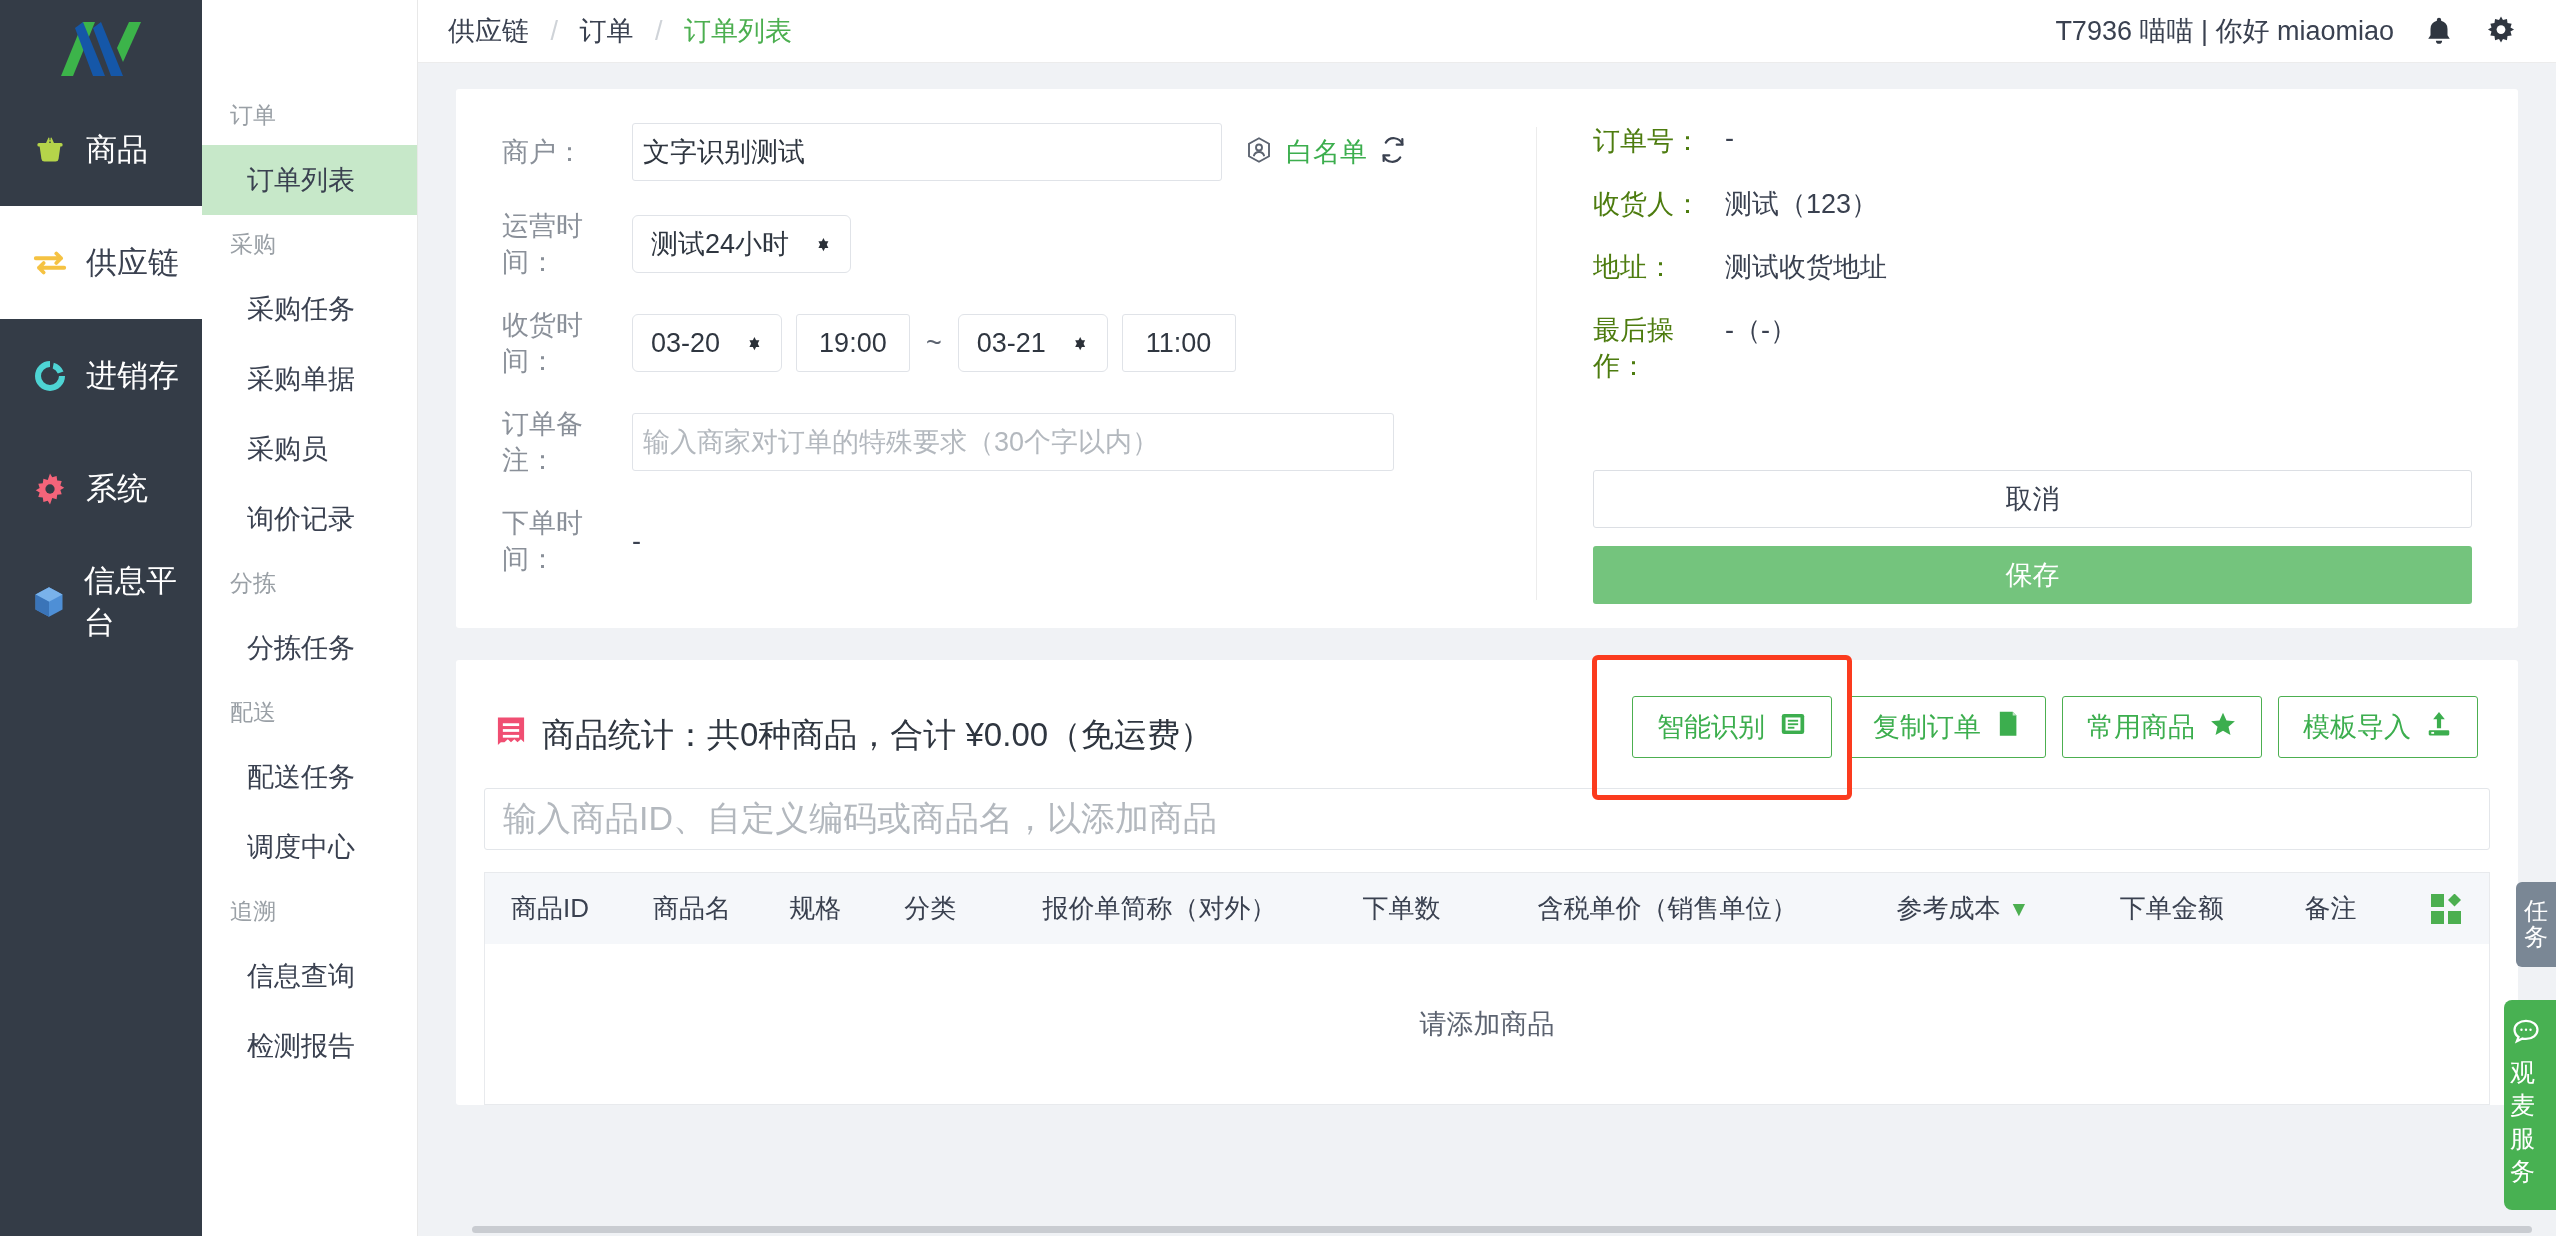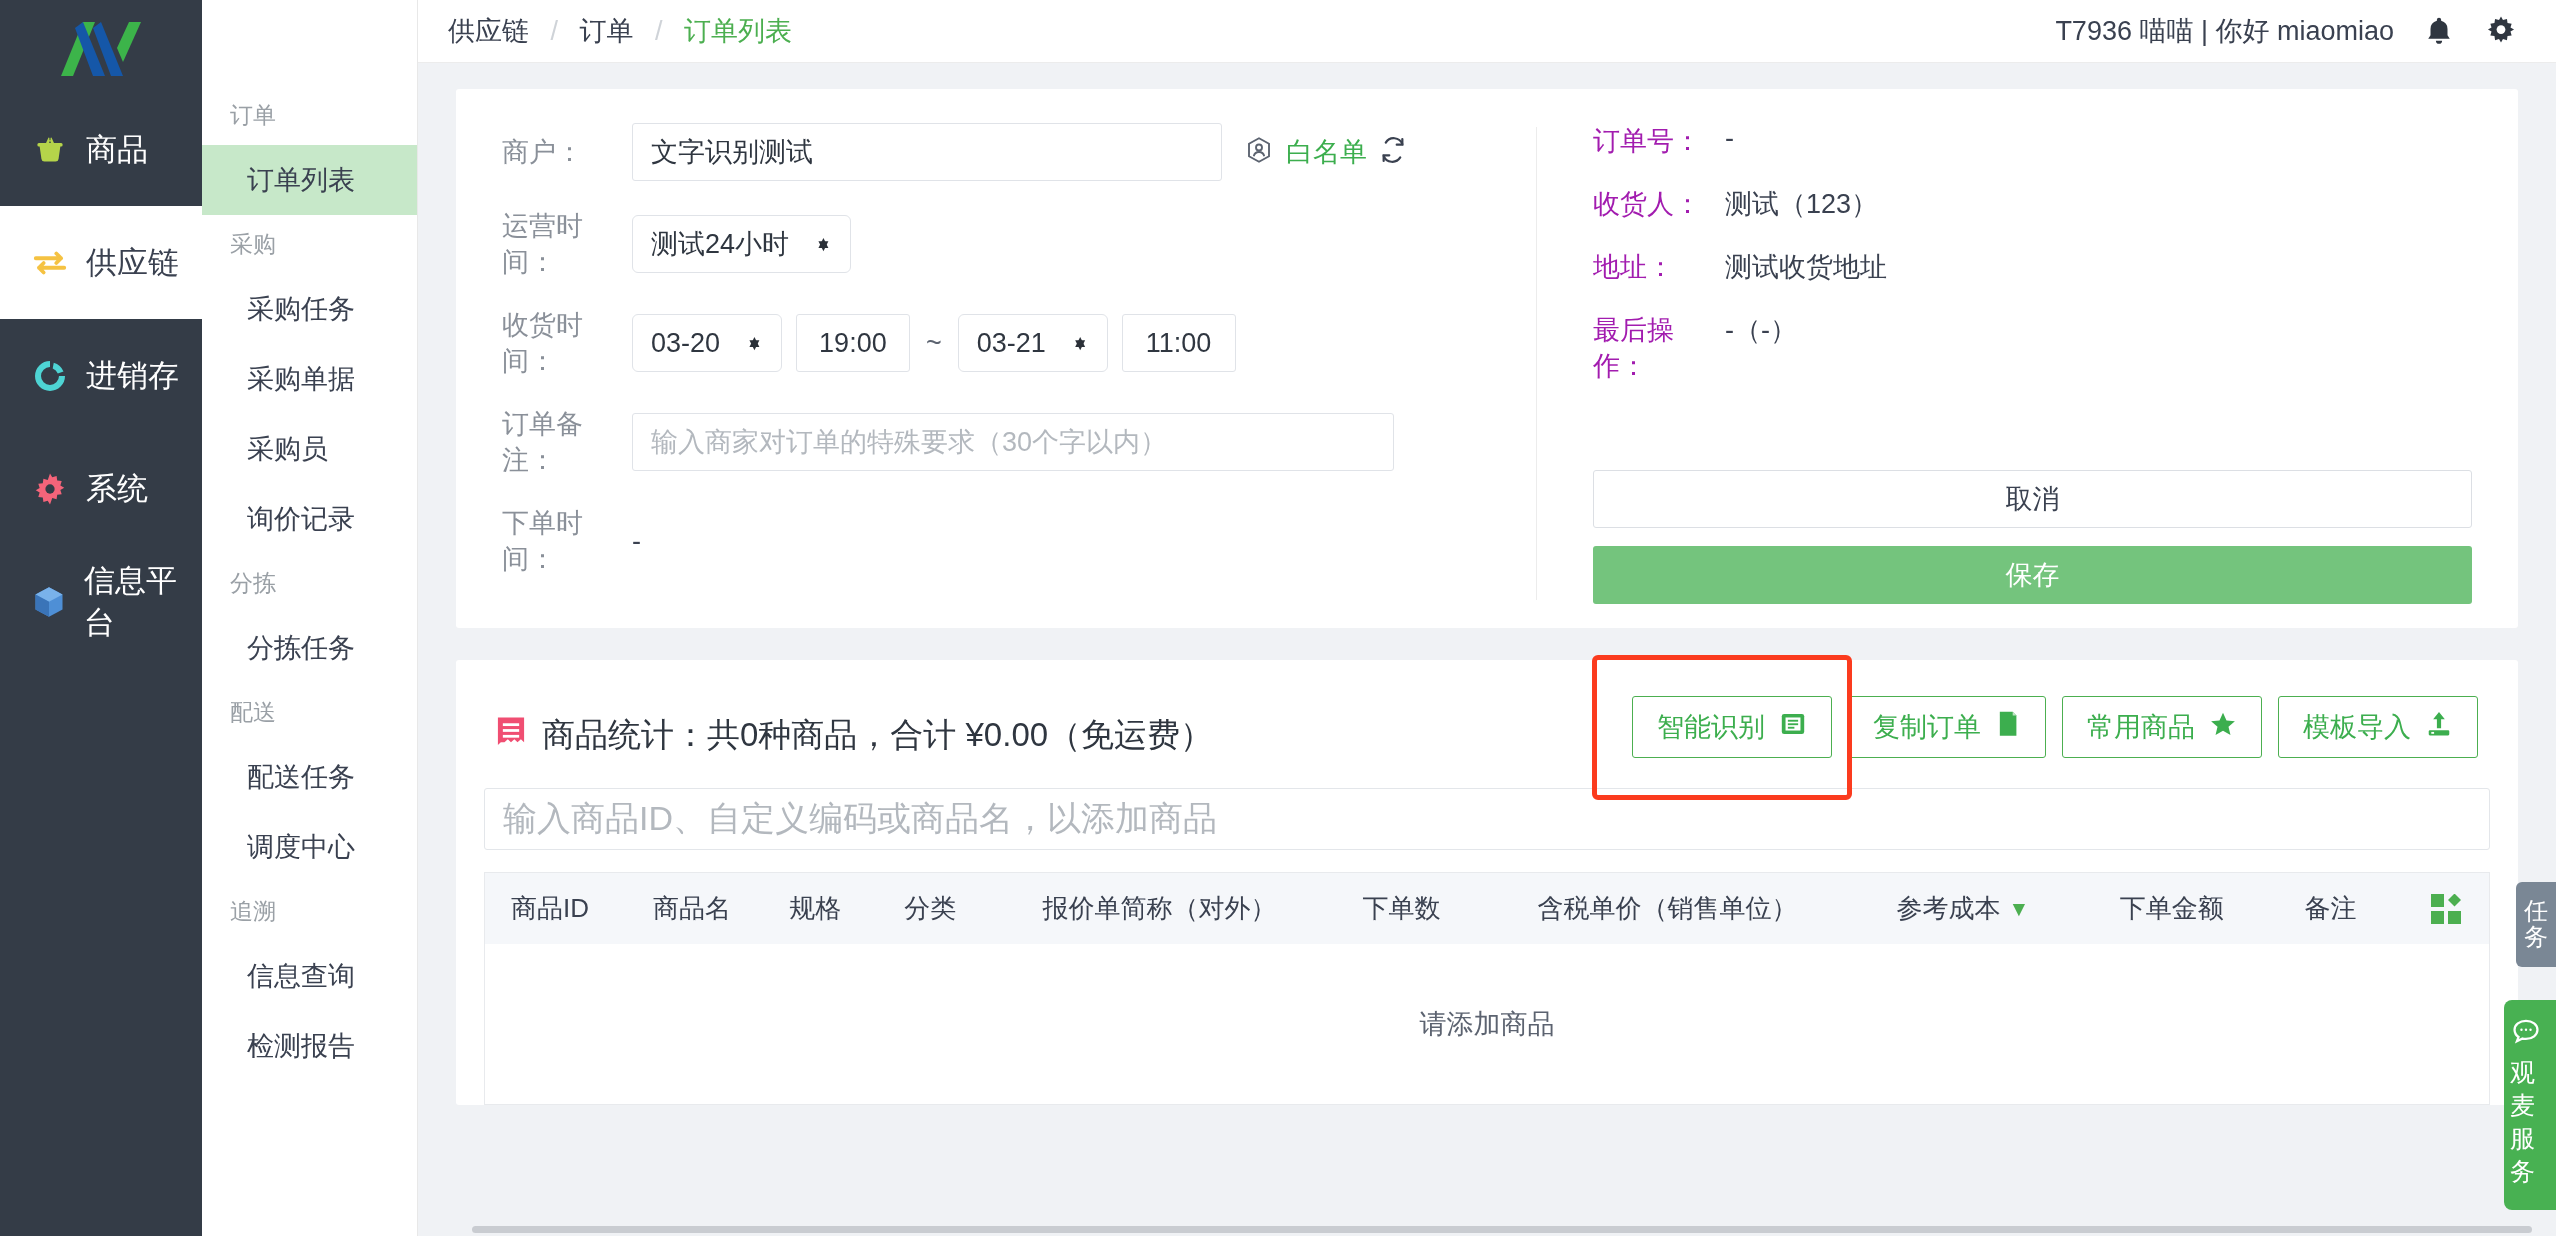--- a/index.html
+++ b/index.html
@@ -50,41 +50,41 @@
   .content { flex: 1; padding: 26px 38px 0 38px; overflow: hidden; }
 
   
   .card { background: #ffffff; border-radius: 3px; }
   .card1 { display: flex; padding: 34px 0 24px 0; margin-bottom: 32px; min-height: 420px; }
   .form-left { flex: 0 0 1080px; padding-left: 46px; }
   .f-row { display: flex; align-items: center; margin-bottom: 27px; }
   .f-label { width: 130px; font-size: 27px; color: #8a9099; flex: 0 0 130px; }
   .inp {
     height: 58px; border: 1px solid #e0e3e8; border-radius: 3px; background: #fff;
-    font-size: 27px; color: #2f3640; padding: 0 18px; display: flex; align-items: center;
+    font-size: 27px; color: #2f3640; padding: 0 10px; display: flex; align-items: center;
   }
   .inp.merchant { width: 590px; }
   .sel {
     height: 58px; border: 1px solid #e0e3e8; border-radius: 6px; background: #fff;
     font-size: 27px; color: #2f3640; padding: 0 18px; display: flex; align-items: center;
     gap: 26px; position: relative;
   }
   .spin { display: flex; flex-direction: column; gap: 3px; line-height: 0; }
   .spin i { font-style: normal; font-size: 17px; color: #2b3038; }
   .inp.time { width: 114px; justify-content: center; padding: 0; }
   .tilde { font-size: 27px; color: #5c6370; margin: 0 16px; }
   .inp.note { width: 762px; color: #b3b8be; }
   .plain-val { font-size: 27px; color: #3a4150; }
   .wl-wrap { display: flex; align-items: center; gap: 12px; margin-left: 22px; }
   .wl-txt { font-size: 27px; color: #3cae4e; cursor: pointer; }
 
   .form-divider { width: 1px; background: #ececec; margin: 4px 0 4px 0; }
   .form-right { flex: 1; padding-left: 56px; padding-right: 46px; display: flex; flex-direction: column; }
   .i-row { display: flex; margin-bottom: 27px; font-size: 27px; }
-  .i-label { color: #a21caf; flex: 0 0 132px; }
+  .i-label { color: #4d7c0f; flex: 0 0 132px; }
   .i-val { color: #3a4150; }
   .btn-row { margin-top: auto; display: flex; justify-content: flex-start; gap: 18px; padding-top: 10px; flex-direction: column; }
   .btn {
     height: 58px; min-width: 110px; border-radius: 3px; font-size: 27px;
     display: flex; align-items: center; justify-content: center; cursor: pointer;
   }
   .btn.ghost { background: #fff; border: 1px solid #dcdfe4; color: #3a4150; }
   .btn.primary { background: #74c47d; color: #ffffff; }
 
   

